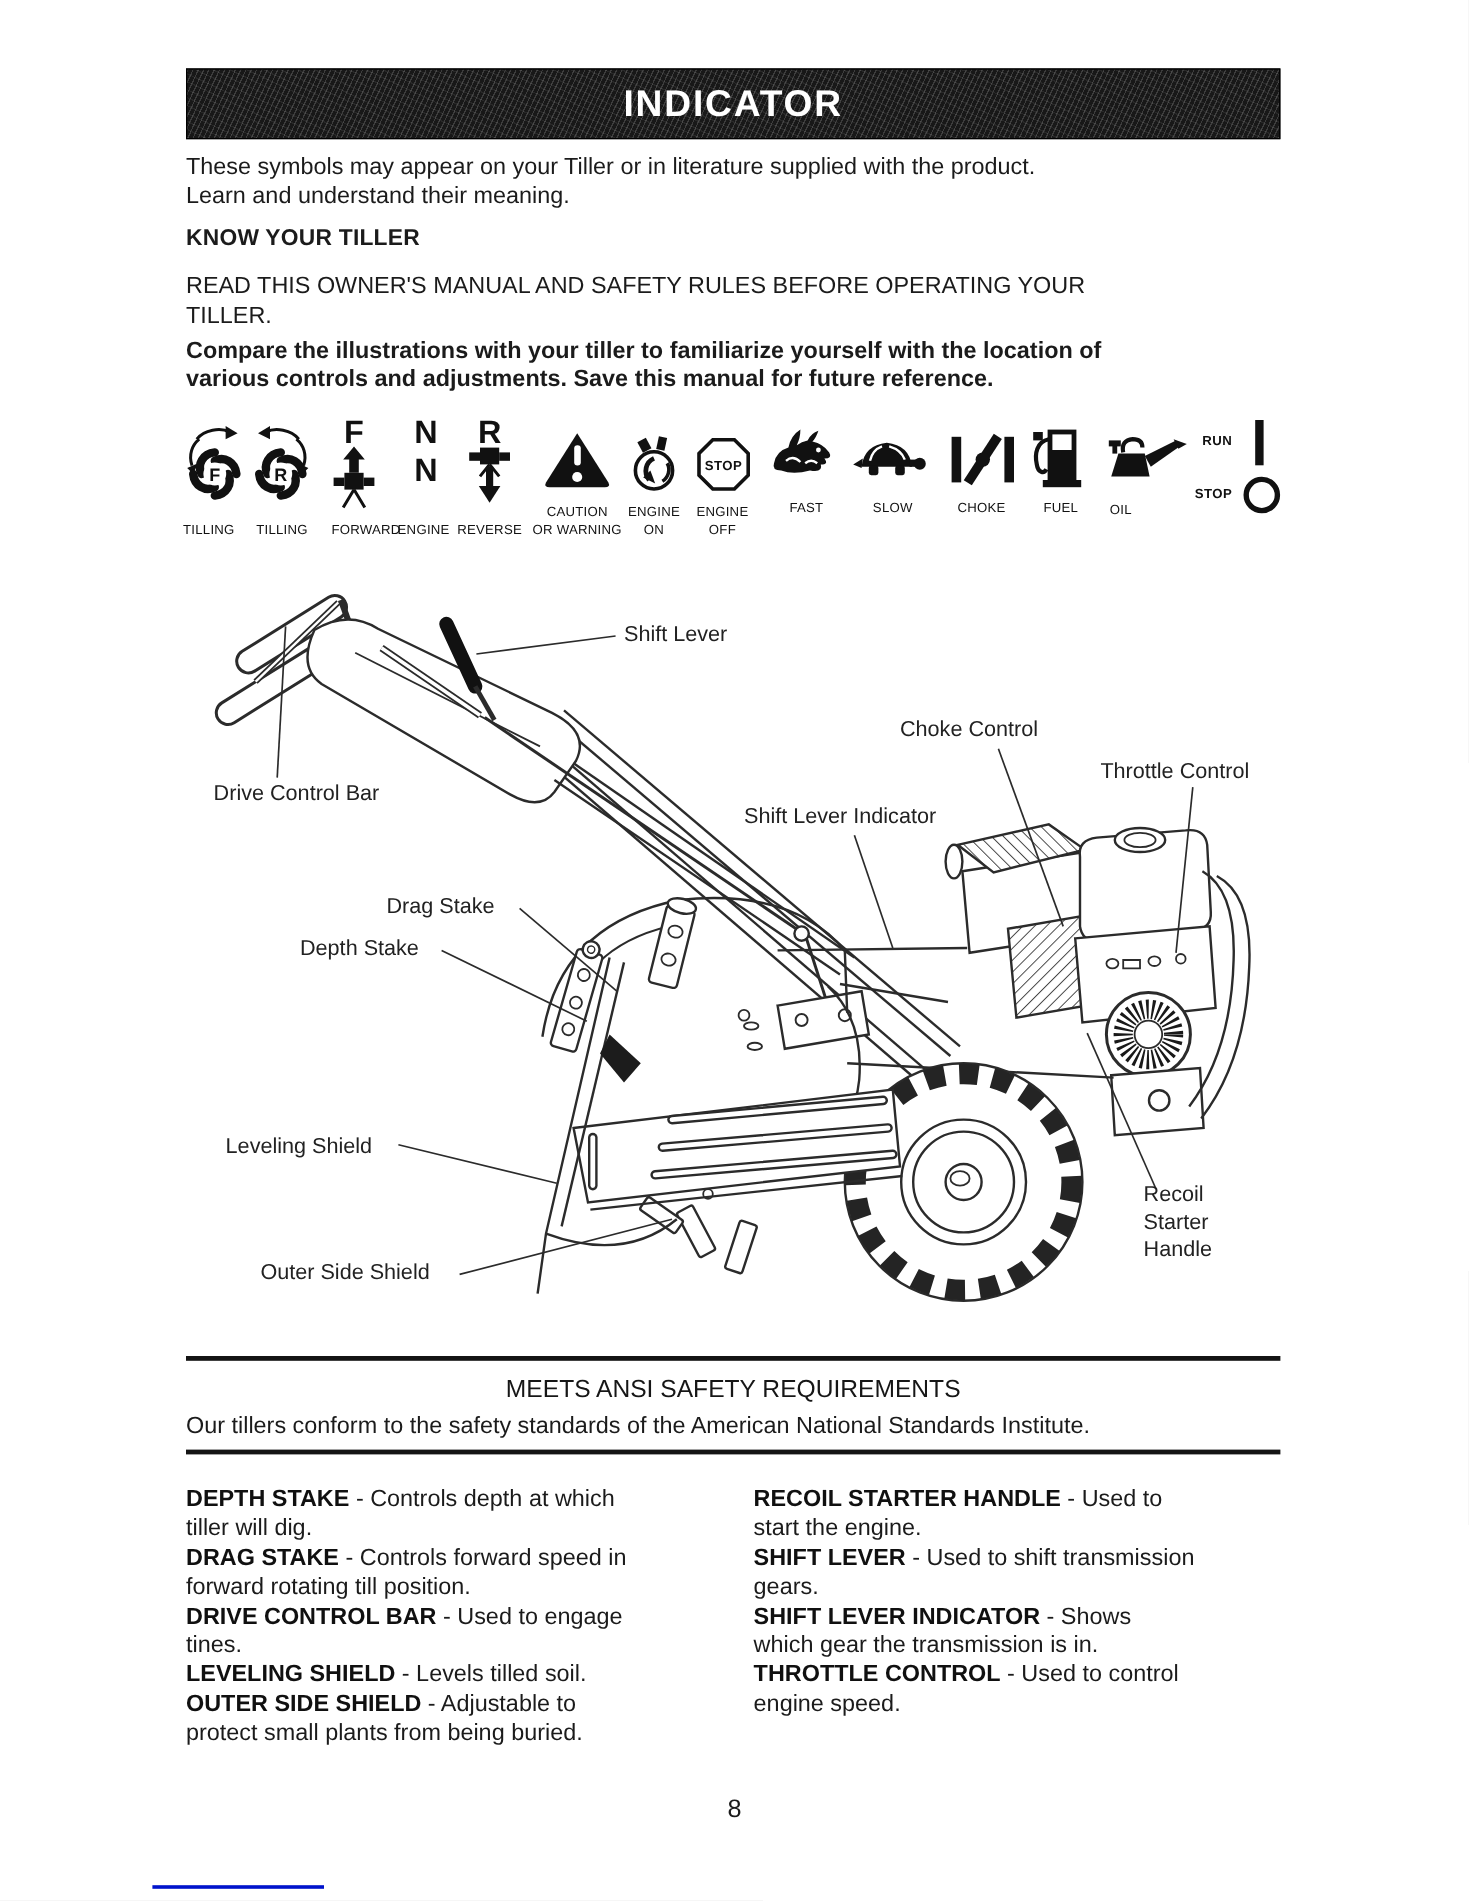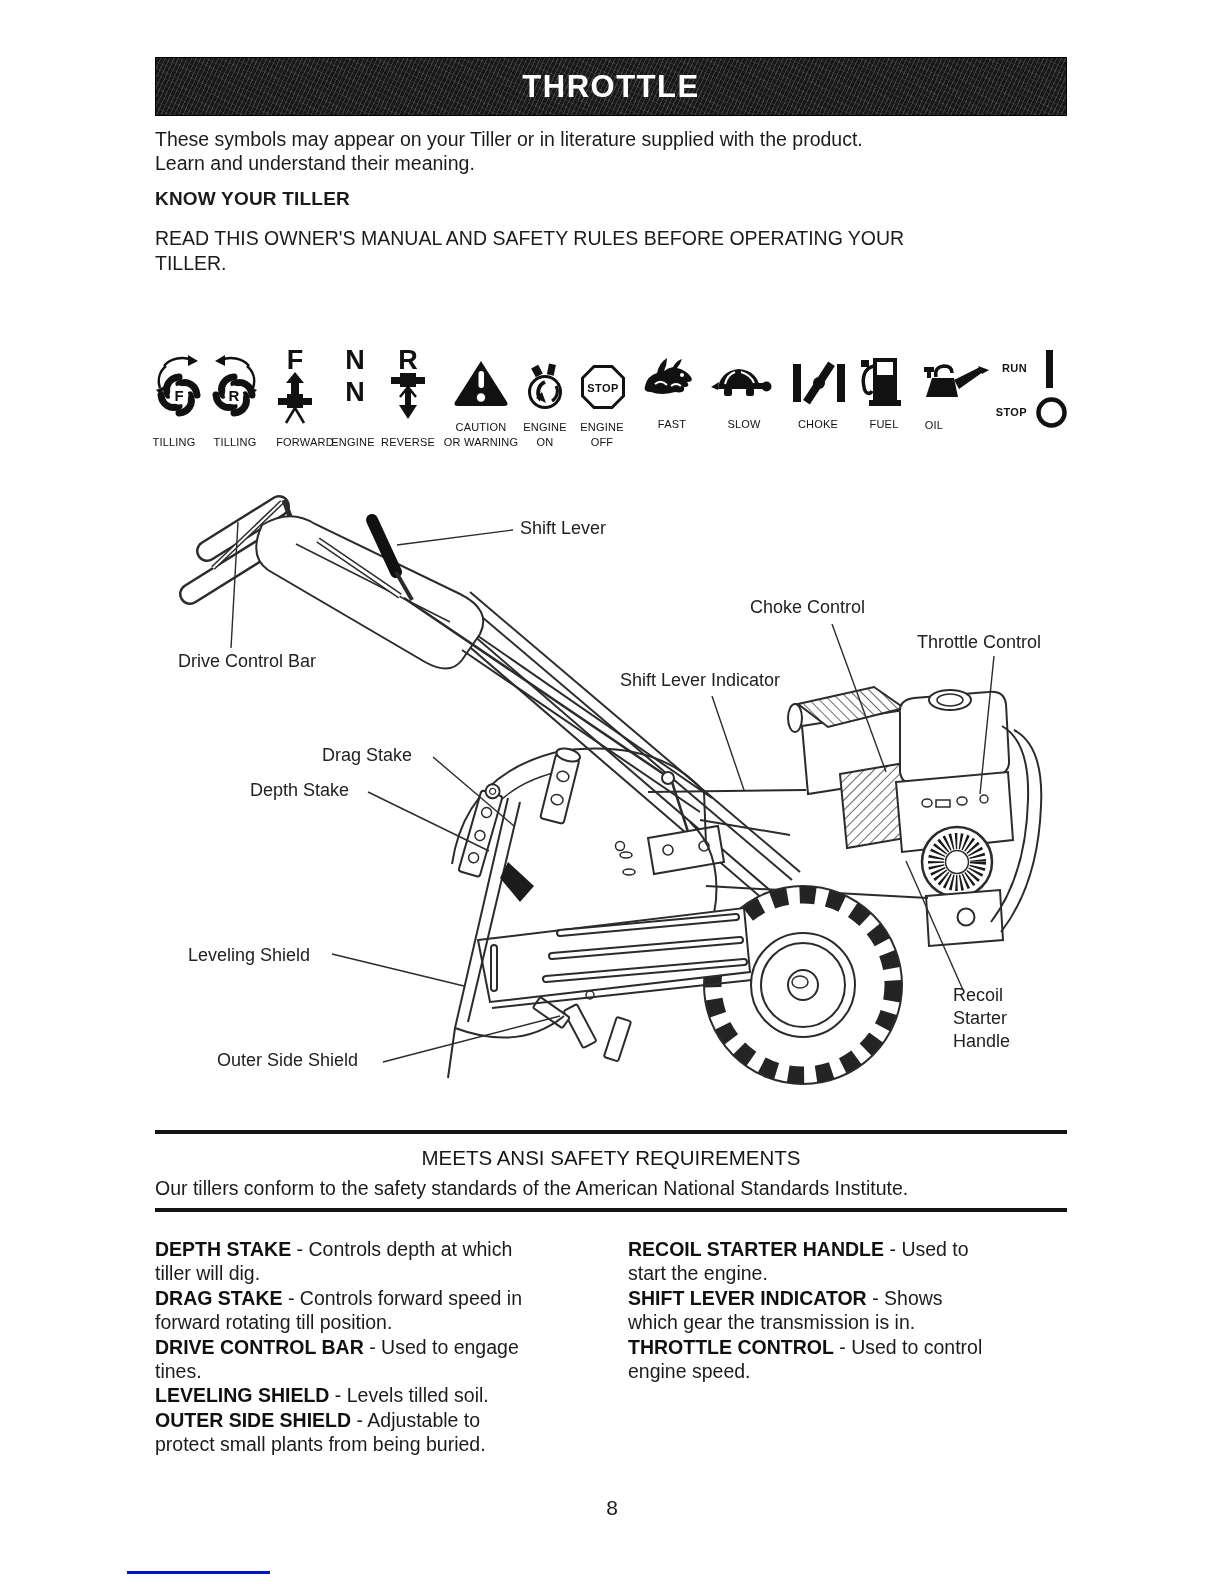--- a/index.html
+++ b/index.html
@@ -40,29 +40,31 @@
   .pagenum{font-size:21px;text-align:center;}
   .footer-line{background:#0013cc;height:3px;}
   svg{display:block;}
 </style>
 </head>
 <body>
 
 <div class="page">
 
   <div class="abs header-bar">
-    <div class="header-title">THROTTLE</div>
+    <div class="header-title">INDICATOR</div>
   </div>
 
   <div class="abs body-text pre" style="left:155px;top:127px;width:920px;">These symbols  may appear on your Tiller or in literature supplied with the product.
 Learn and understand their meaning.</div>
 
   <div class="abs h2" style="left:155px;top:188px;">KNOW YOUR TILLER</div>
   <div class="abs body-text pre" style="left:155px;top:226px;width:940px;line-height:25px;">READ THIS OWNER'S MANUAL AND SAFETY RULES BEFORE OPERATING YOUR
 TILLER.</div>
+  <div class="abs body-text pre" style="left:155px;top:281px;width:940px;font-weight:bold;line-height:23.5px;">Compare the illustrations with your tiller to familiarize yourself with the location of
+various controls and adjustments. Save this manual for future reference.</div>
 
   <div>
 
     <svg class="abs" style="left:154px;top:354px;" width="50" height="68" viewBox="0 0 50 68">
       <path d="M10,12 C16,4 30,2 37,6" stroke="#111" stroke-width="2.5" fill="none"></path>
       <polygon points="34,1 44,7 34,12" fill="#111"></polygon>
       <path d="M6,34 C3,25 6,17 12,12" stroke="#111" stroke-width="2.5" fill="none"></path>
       <polygon points="2,36 11,32 7,41" fill="#111"></polygon>
       <g stroke="#111" stroke-width="7" fill="none" stroke-linecap="round">
         <path d="M25,23 C15,24 10,33 14,41"></path>
@@ -392,20 +394,22 @@
 forward rotating till position.</span></p>
     <p><b>DRIVE CONTROL BAR</b><span> - Used to engage
 tines.</span></p>
     <p><b>LEVELING SHIELD</b><span> - Levels tilled soil.</span></p>
     <p><b>OUTER SIDE SHIELD</b><span> - Adjustable to
 protect small plants from being buried.</span></p>
   </div>
   <div class="abs defcol" style="left:628px;top:1237px;width:452px;">
     <p><b>RECOIL STARTER HANDLE</b><span> - Used to
 start the engine.</span></p>
+    <p><b>SHIFT LEVER</b><span> - Used to shift transmission
+gears.</span></p>
     <p><b>SHIFT LEVER INDICATOR</b><span> - Shows
 which gear the transmission is in.</span></p>
     <p><b>THROTTLE CONTROL</b><span> - Used to control
 engine speed.</span></p>
   </div>
 
   <div class="abs pagenum" style="left:562px;top:1496px;width:100px;">8</div>
   <div class="abs footer-line" style="left:127px;top:1571px;width:143px;"></div>
 
 </div>

